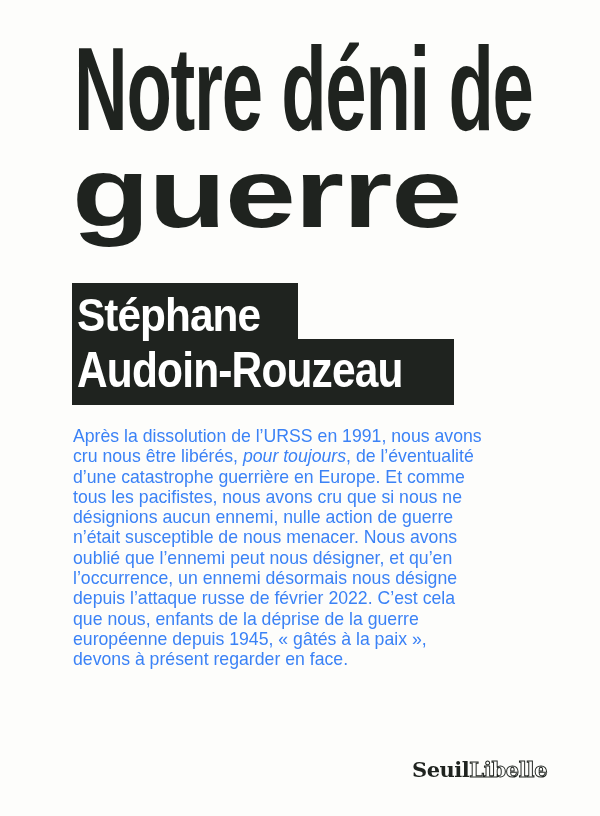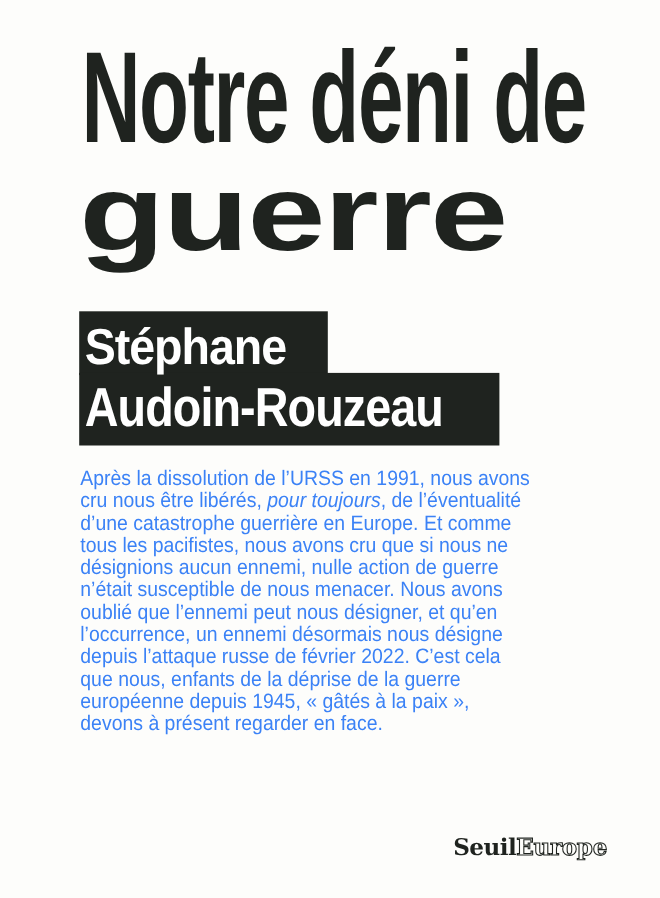--- a/index.html
+++ b/index.html
@@ -169,16 +169,16 @@
     <span class="blurb-line"><span>oublié que l’ennemi peut nous désigner, et qu’en</span></span>
     <span class="blurb-line"><span>l’occurrence, un ennemi désormais nous désigne</span></span>
     <span class="blurb-line"><span>depuis l’attaque russe de février 2022. C’est cela</span></span>
     <span class="blurb-line"><span>que nous, enfants de la déprise de la guerre</span></span>
     <span class="blurb-line"><span>européenne depuis 1945, « gâtés à la paix »,</span></span>
     <span class="blurb-line"><span>devons à présent regarder en face.</span></span>
   </p>
 
   <div class="publisher-logo">
     <span class="logo-seuil">Seuil</span>
-    <span class="logo-libelle">Europe</span>
+    <span class="logo-libelle">Libelle</span>
   </div>
 
 </div>
 
 </body></html>

